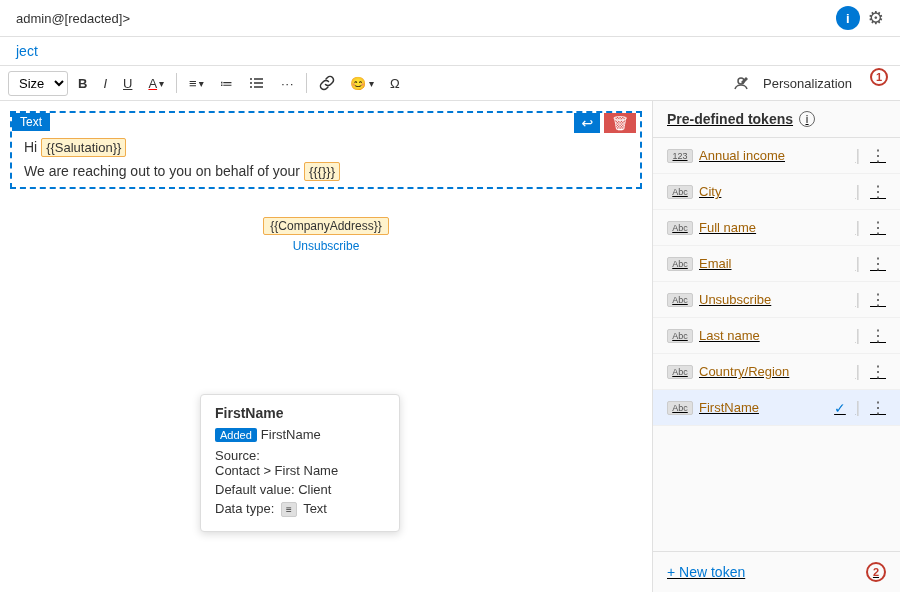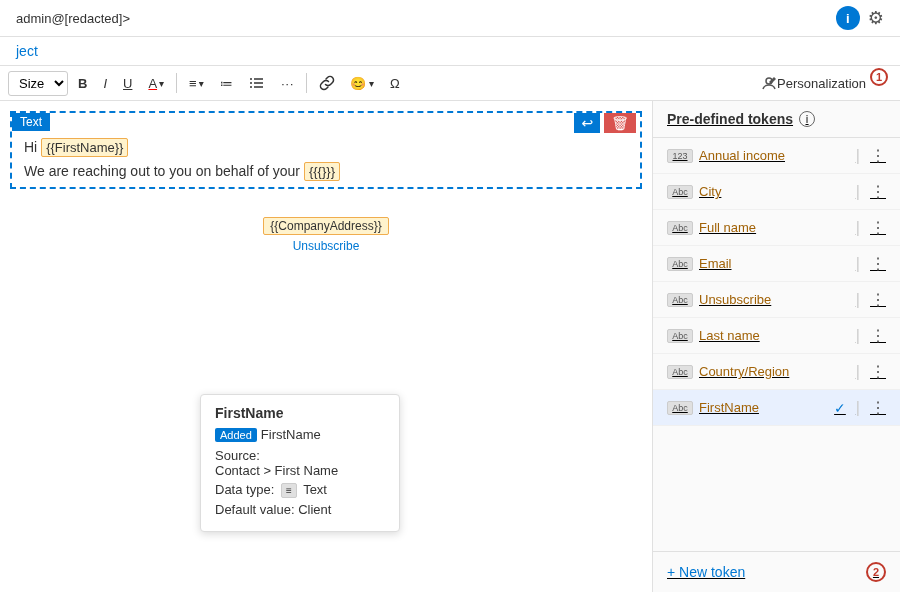--- a/index.html
+++ b/index.html
@@ -86,21 +86,21 @@
     }
     .toolbar-divider {
       width: 1px;
       height: 20px;
       background: #ccc;
       margin: 0 2px;
     }
     .toolbar-personalization {
       display: flex;
       align-items: center;
-      gap: 0;
+      gap: 14px;
       padding: 4px 8px;
       font-size: 13px;
       color: #333;
       cursor: pointer;
       border-radius: 3px;
       border: none;
       background: none;
       margin-left: auto;
     }
     .personalization-badge {
@@ -424,21 +424,21 @@
     <div class="text-block">
       <div style="display:flex; align-items:center; justify-content:space-between;">
         <span class="text-block-label">Text</span>
         <div class="text-block-actions">
           <button class="text-block-action-btn" title="move back">↩</button>
           <button class="text-block-action-btn delete" title="delete">🗑</button>
         </div>
       </div>
       <div class="text-block-content">
         <div>
-          <span>Hi </span><span class="token">{{FirstName}}</span>
+          <span>Hi </span><span class="token">{{Salutation}}</span>
         </div>
         <div style="margin-top:8px;">
           <span>We are reaching out to you on behalf of your </span><span class="token-empty">{{{}}}</span>
         </div>
       </div>
     </div>
 
     <div class="footer-area">
       <div style="margin-top:4px;">
         <span class="footer-token">{{CompanyAddress}}</span>
@@ -452,27 +452,27 @@
       <div class="token-tooltip-title">FirstName</div>
       <div class="token-tooltip-added">
         <span class="added-badge">Added</span>
         <span>FirstName</span>
       </div>
       <div class="token-tooltip-row">
         <span>Source:</span><br>
         <span>Contact &gt; First Name</span>
       </div>
       <div class="token-tooltip-row" style="margin-top:4px;">
+        <span>Default value:</span>
+        <span>Client</span>
+      </div>
+      <div class="token-tooltip-row" style="margin-top:4px;">
         <span>Data type:</span>
         <span style="display:inline-block; background:#e0e0e0; border:1px solid #ccc; font-size:10px; padding:1px 4px; border-radius:2px; margin:0 3px;">≡</span>
         <span>Text</span>
-      </div>
-      <div class="token-tooltip-row" style="margin-top:4px;">
-        <span>Default value:</span>
-        <span>Client</span>
       </div>
     </div>
   </div>
 
   <div class="right-panel">
     <div class="panel-header">
       <span>Pre-defined tokens</span>
       <div class="info-icon">i</div>
     </div>
     <div class="token-list" id="token-list-container">

